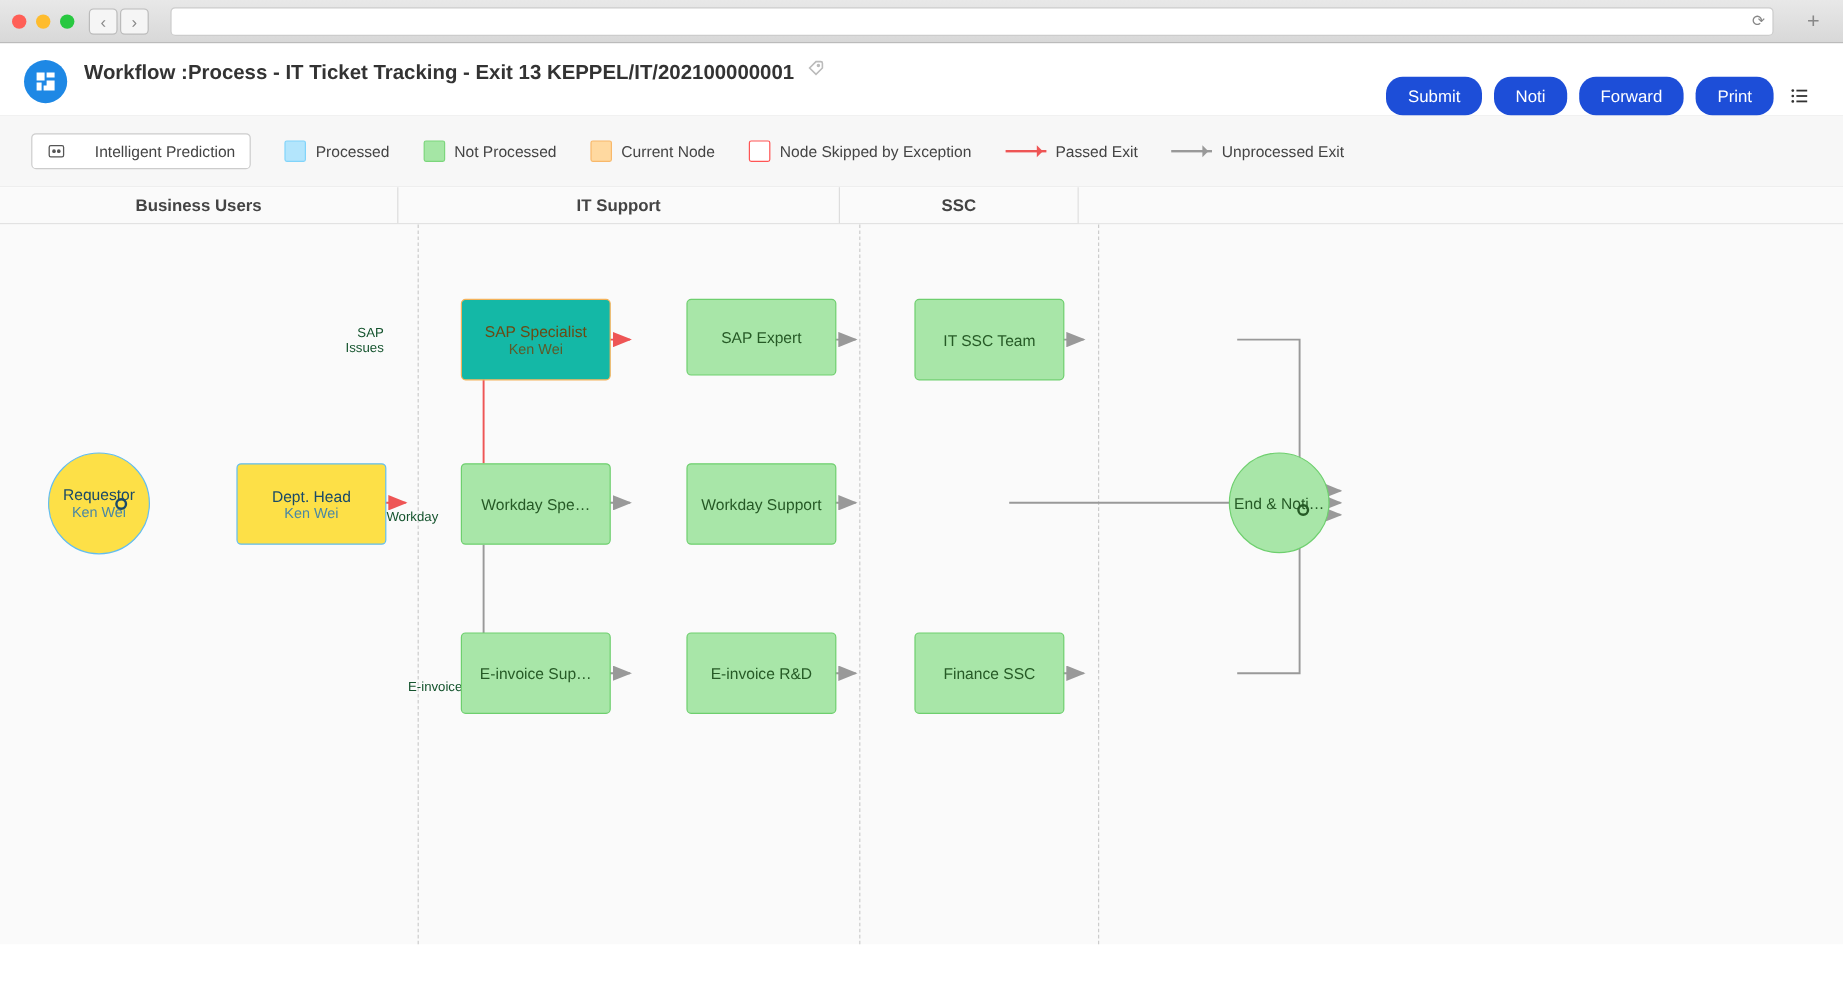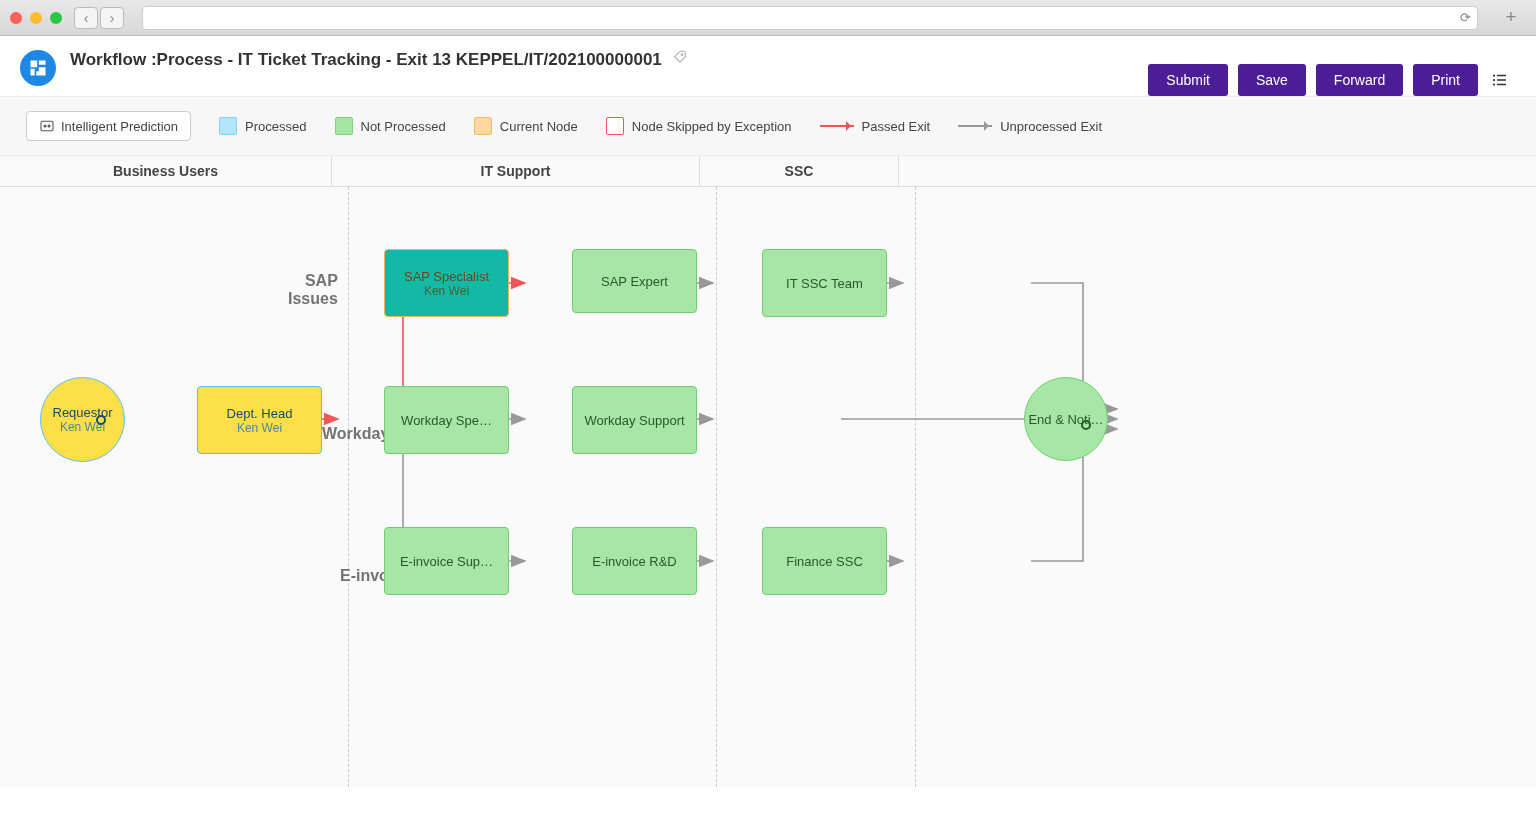--- a/index.html
+++ b/index.html
@@ -22,26 +22,26 @@
 .logo { width: 36px; height: 36px; border-radius: 50%; background: #1e88e5; display: flex; align-items: center; justify-content: center; margin-right: 14px; flex-shrink: 0; }
 .logo svg { width: 20px; height: 20px; }
 .header-main { flex: 1; }
 .page-title { font-size: 17px; font-weight: 600; color: #333; }
 .title-row { display: flex; align-items: center; gap: 10px; }
 .tag-icon { color: #bbb; font-size: 16px; }
 .tabs { display: flex; gap: 30px; margin-top: 10px; }
 .tab { padding: 6px 0 10px 0; color: #555; cursor: pointer; border-bottom: 2px solid transparent; font-size: 14px; }
 .tab.active { color: #29b6f6; border-bottom-color: #29b6f6; }
 .header-actions { display: flex; gap: 10px; align-items: center; margin-top: 14px; margin-right: 4px; }
-.btn { background: #4c1d95; color: #fff; border: none; padding: 8px 18px; border-radius: 3px; font-size: 14px; cursor: pointer; }
+.btn { background: #1d4ed8; color: #fff; border: none; padding: 8px 18px; border-radius: 14px; font-size: 14px; cursor: pointer; }
 .icon-list-btn { width: 24px; height: 24px; display: inline-flex; align-items: center; justify-content: center; color: #444; cursor: pointer; }
 
 
 .legend-bar { display: flex; align-items: center; gap: 28px; padding: 14px 26px; background: #f7f7f7; border-bottom: 1px solid #eee; font-size: 13px; color:#444; }
-.pill-btn { background: #fff; border: 1px solid #ccc; border-radius: 4px; padding: 6px 12px; display: inline-flex; align-items: center; gap: 6px; cursor: pointer; font-size: 13px; }
+.pill-btn { background: #fff; border: 1px solid #ccc; border-radius: 4px; padding: 6px 12px; display: inline-flex; align-items: center; gap: 24px; cursor: pointer; font-size: 13px; }
 .legend-item { display: inline-flex; align-items: center; gap: 8px; }
 .swatch { width: 18px; height: 18px; border-radius: 2px; }
 .sw-processed { background: #b3e5fc; border:1px solid #81d4fa; }
 .sw-notprocessed { background: #a5e6a5; border:1px solid #7cd67c; }
 .sw-current { background: #ffd9a0; border:1px solid #f8b86a; }
 .sw-skipped { background: #fff; border:1.5px solid #f55; }
 .arrow-sample { width: 34px; height: 2px; position: relative; }
 .arrow-sample::after { content: ""; position: absolute; right: -2px; top: -4px; border: 5px solid transparent; }
 .arrow-red { background:#e55; }
 .arrow-red::after { border-left-color:#e55; }
@@ -67,21 +67,21 @@
 .n-circle { border-radius: 50%; }
 .n-rect { border-radius: 4px; }
 .n-processed { background:#fde047; border:1px solid #62bdf0; color:#1a4a68; }
 .n-notproc { background:#a8e6a8; border:1px solid #6ecf6e; color:#265a26; }
 .n-current { background:#14b8a6; border:1px solid #f4b25a; color:#6a4a14; }
 .n-sub-blue { color:#2b78b4; }
 
 .dot-ring { width:10px; height:10px; border:2px solid currentColor; border-radius:50%; position:absolute;}
 
 svg.edges { position: absolute; top: 0; left: 0; width: 100%; height: 100%; pointer-events: none; }
-.edge-label { position:absolute; font-size:16px; font-weight:700; color:#737373; }
+.edge-label { position:absolute; font-size:11px; font-weight:400; color:#14532d; }
 </style>
 </head>
 <body>
 
 <div class="browser-chrome">
   <span class="mac-dot dot-red"></span>
   <span class="mac-dot dot-yellow"></span>
   <span class="mac-dot dot-green"></span>
   <span class="nav-group">
     <span class="nav-btn">‹</span>
@@ -105,21 +105,21 @@
       <span class="tag-icon">
         <svg width="16" height="16" viewBox="0 0 24 24" fill="none" stroke="#bbb" stroke-width="2">
             <path d="M20 10l-8 8-8-8 8-8h6a2 2 0 012 2v6z"></path>
             <circle cx="15" cy="7" r="1.2" fill="#bbb"></circle>
           </svg>
       </span>
     </div>
   </div>
   <div class="header-actions">
     <button class="btn">Submit</button>
-    <button class="btn">Save</button>
+    <button class="btn">Noti</button>
     <button class="btn">Forward</button>
     <button class="btn">Print</button>
     <span class="icon-list-btn">
       <svg width="18" height="18" viewBox="0 0 24 24" fill="#333">
           <circle cx="4" cy="6" r="1.5"></circle>
           <rect x="8" y="5" width="12" height="2"></rect>
           <circle cx="4" cy="12" r="1.5"></circle>
           <rect x="8" y="11" width="12" height="2"></rect>
           <circle cx="4" cy="18" r="1.5"></circle>
           <rect x="8" y="17" width="12" height="2"></rect>

